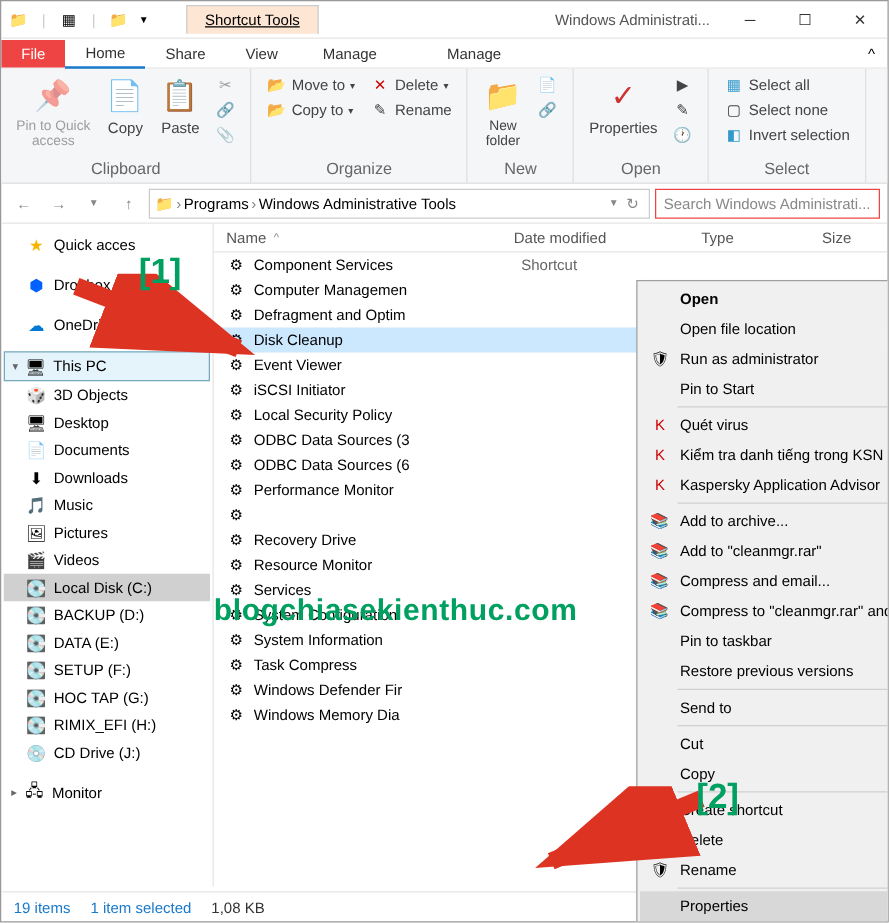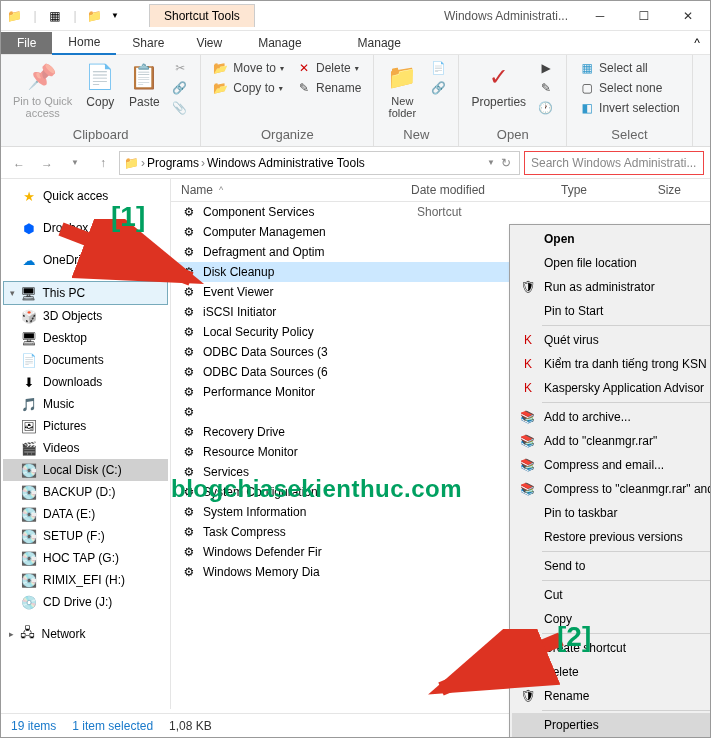--- a/index.html
+++ b/index.html
@@ -3,28 +3,28 @@
 <meta charset="utf-8">
 <style>
 * { box-sizing: border-box; margin: 0; padding: 0; font-family: 'Segoe UI', Tahoma, sans-serif; font-size: 12px; }
 body { width: 711px; height: 738px; background: #fff; position: relative; overflow: hidden; border: 1px solid #999; }
 
 .titlebar { height: 30px; display: flex; align-items: center; border-bottom: 1px solid #e5e5e5; }
 .titlebar-left { display: flex; align-items: center; gap: 4px; padding: 0 6px; }
 .qat-icon { width: 16px; height: 16px; display: inline-flex; align-items: center; justify-content: center; }
 .title-tools { display: flex; margin-left: 20px; }
 .tool-tab { padding: 4px 14px; font-size: 12px; border: 1px solid #ccc; border-bottom: none; }
-.tool-tab.shortcut { background: #fde6d3; }
+.tool-tab.shortcut { background: #fde6d3; text-decoration: underline; }
 .tool-tab.app { background: #e6d3f5; }
 .title-text { margin-left: auto; padding-right: 10px; color: #555; }
 .win-controls { display: flex; }
 .win-btn { width: 44px; height: 30px; display: flex; align-items: center; justify-content: center; color: #333; }
 
 .menubar { height: 24px; display: flex; align-items: center; border-bottom: 1px solid #e5e5e5; }
-.file-tab { background: #737373; color: #fff; padding: 4px 16px; }
+.file-tab { background: #ef4444; color: #fff; padding: 4px 16px; }
 .menu-tab { padding: 4px 16px; color: #333; }
 .menu-tab.active { border-bottom: 2px solid #1979ca; }
 .ribbon-toggle { margin-left: auto; padding: 0 10px; }
 
 .ribbon { height: 92px; background: #f5f6f7; border-bottom: 1px solid #ddd; display: flex; }
 .ribbon-group { border-right: 1px solid #e0e0e0; padding: 4px 8px; display: flex; flex-direction: column; }
 .ribbon-group-body { flex: 1; display: flex; align-items: flex-start; gap: 4px; }
 .ribbon-group-label { text-align: center; font-size: 13px; color: #666; padding-top: 2px; }
 .ribbon-btn-lg { display: flex; flex-direction: column; align-items: center; gap: 2px; padding: 2px 4px; color: #444; }
 .ribbon-btn-lg .ico { width: 32px; height: 32px; display: flex; align-items: center; justify-content: center; font-size: 24px; }
@@ -321,21 +321,21 @@
         </div>
         <div class="nav-item">
           <span class="ico">💿</span>
           <span>CD Drive (J:)</span>
         </div>
       </div>
     <div class="nav-spacer"></div>
     <div class="nav-item" style="padding-left:6px">
         <span style="font-size:9px;color:#666">▸</span>
         <span class="ico">🖧</span>
-        <span>Network</span>
+        <span>Monitor</span>
       </div>
   </div>
   <div class="listpane">
     <div class="list-header">
       <div class="col-name">
           <span>Name</span>
           <span style="font-size:9px;color:#888">^</span>
         </div>
       <div class="col-date">Date modified</div>
       <div class="col-type">Type</div>

